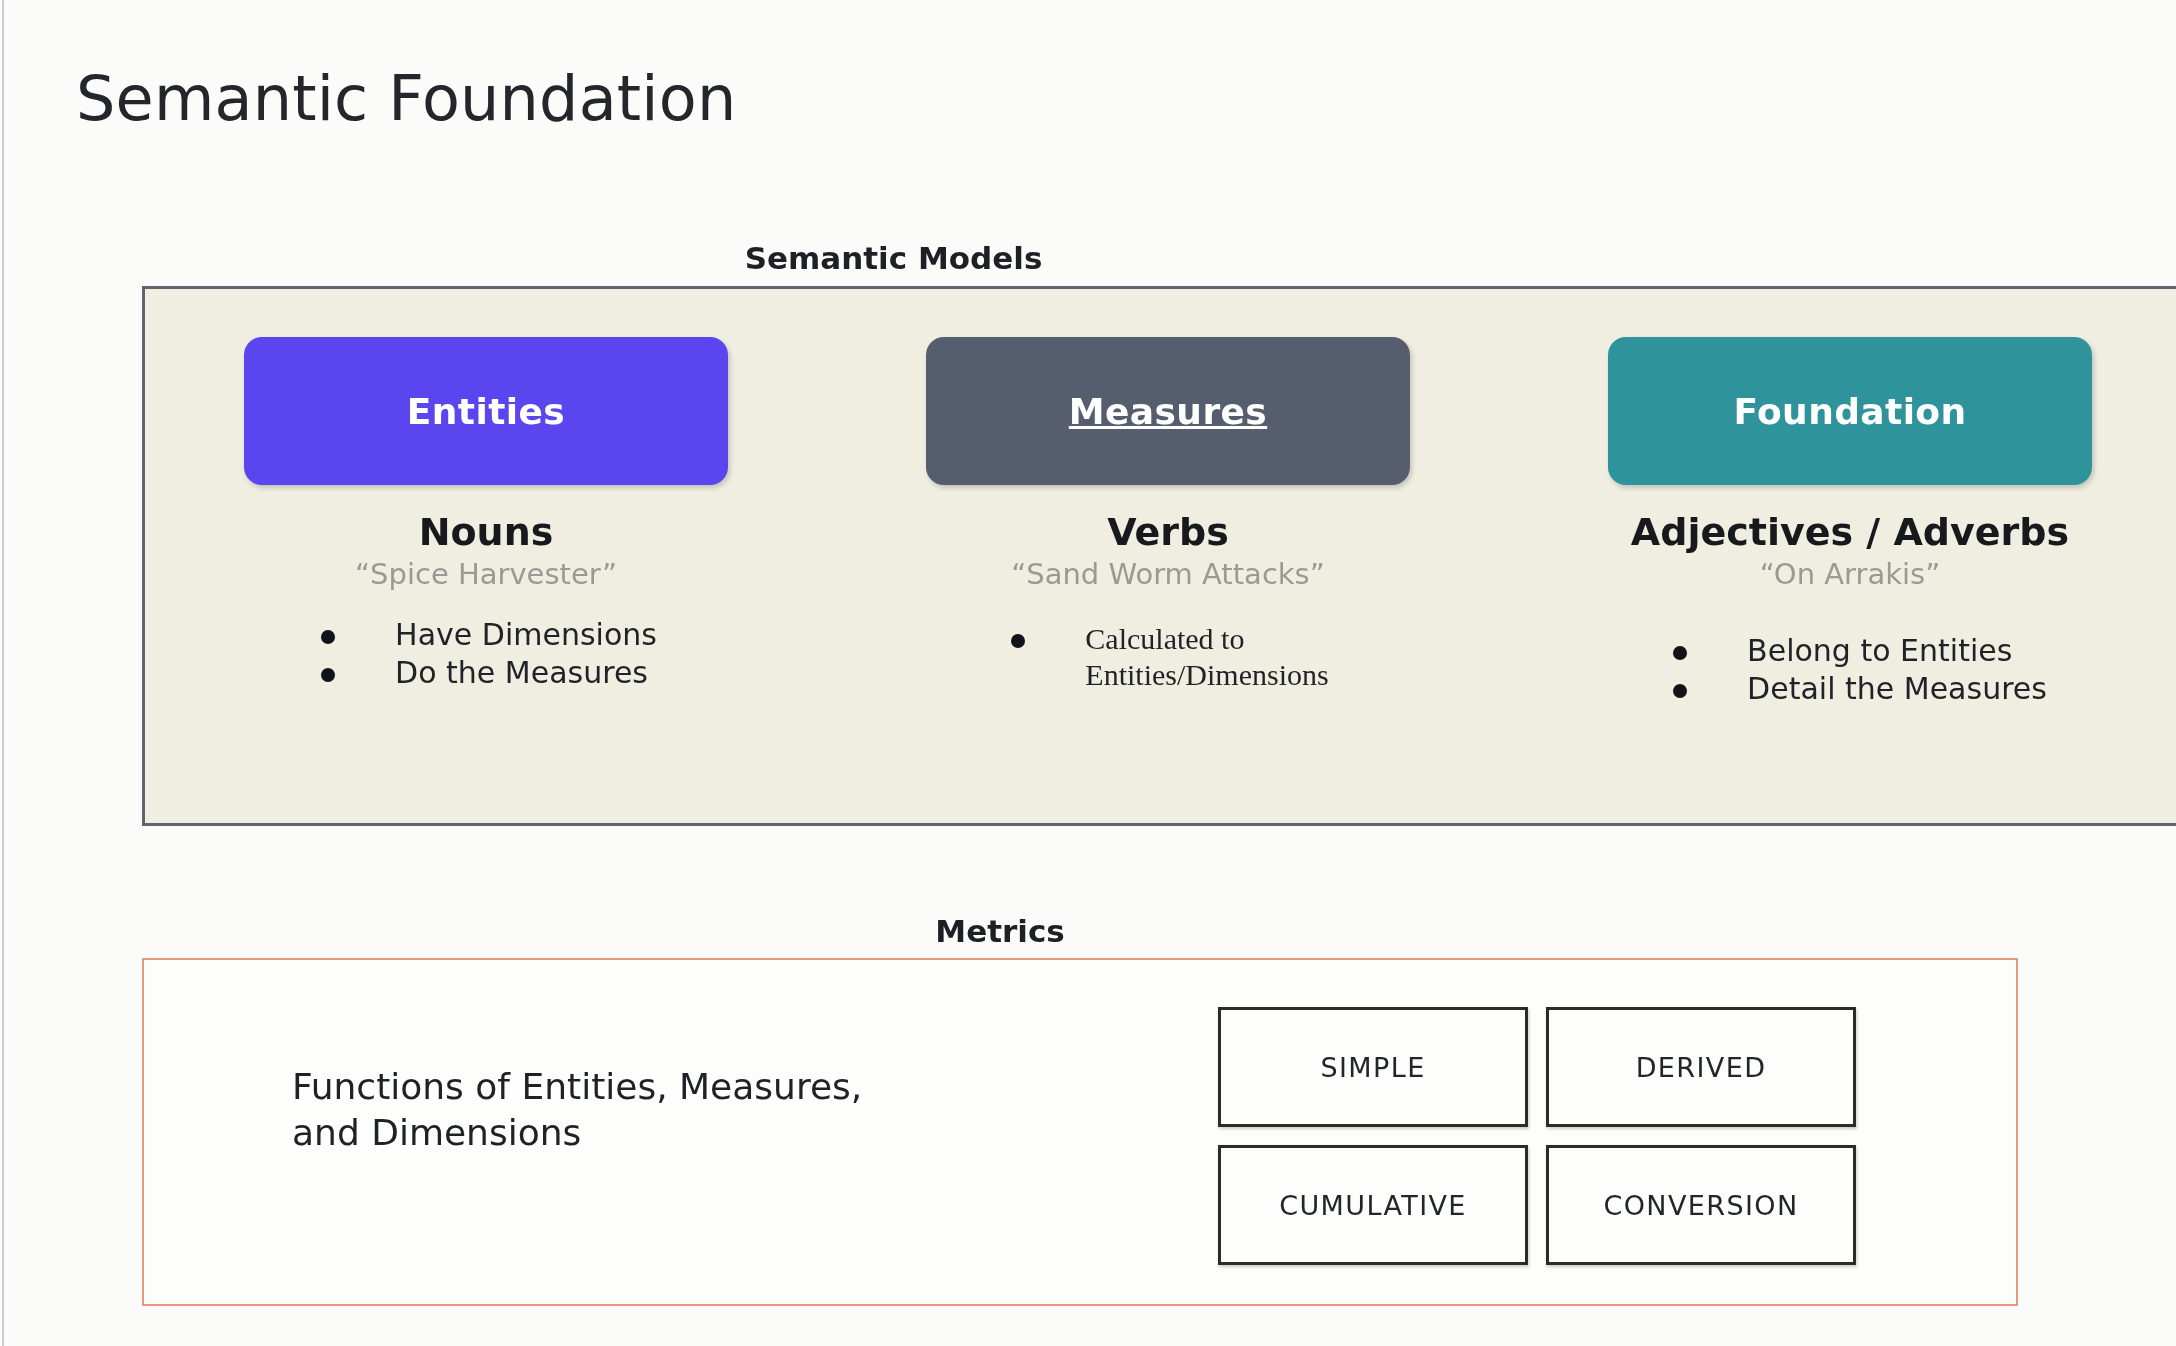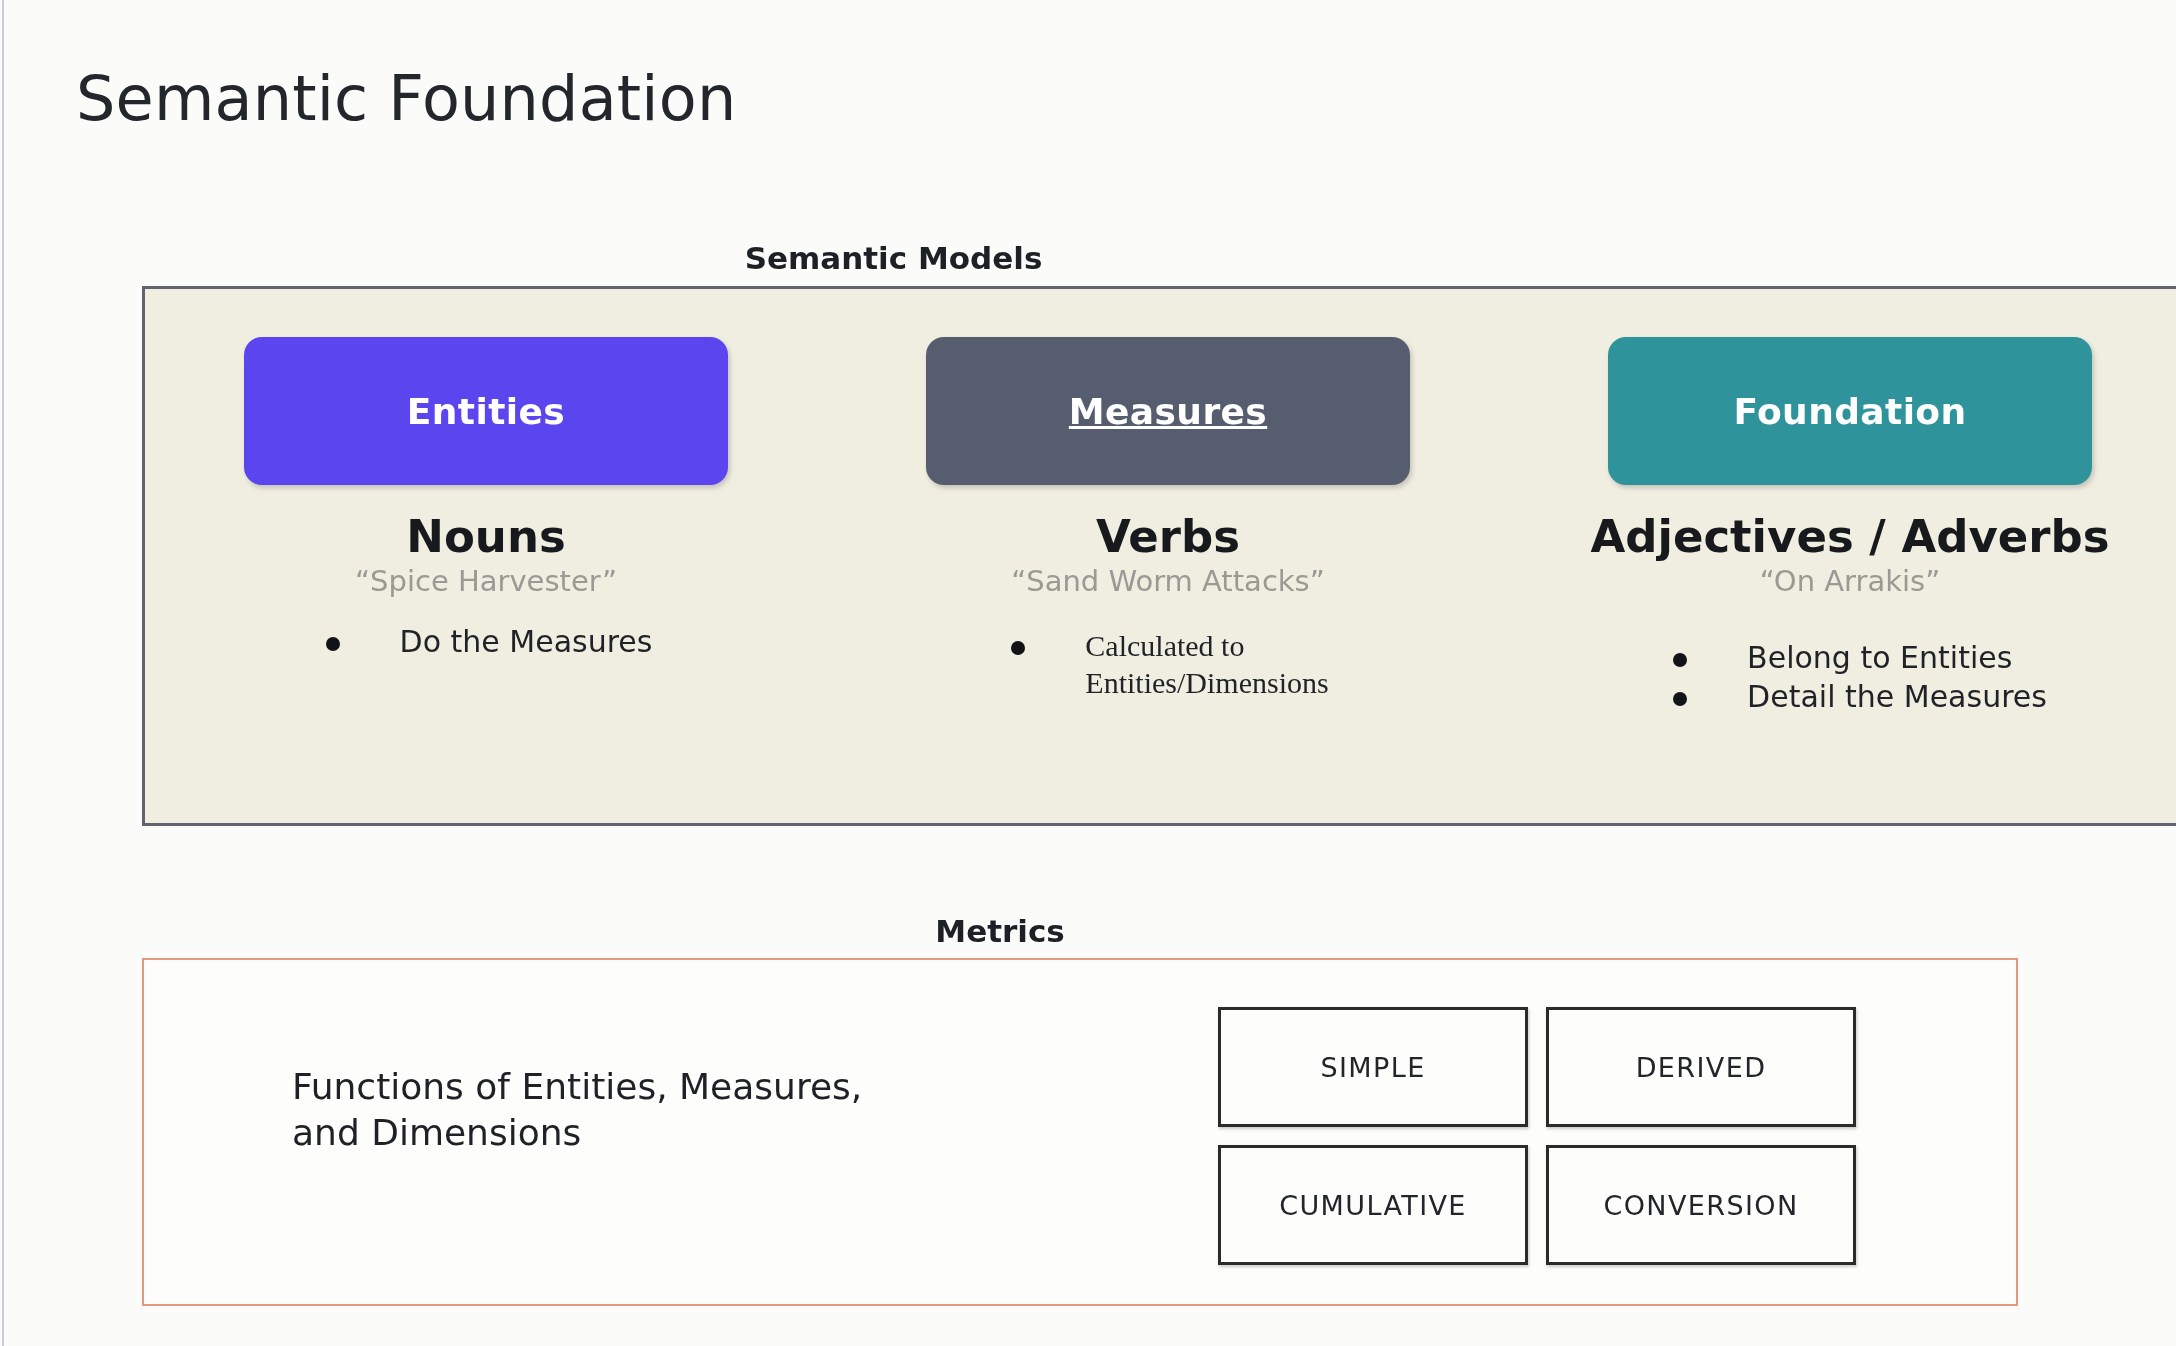--- a/index.html
+++ b/index.html
@@ -98,21 +98,21 @@
     letter-spacing: 0.4px;
     box-shadow: 2px 3px 5px rgba(0,0,0,0.18);
     box-sizing: border-box;
   }
   .pill.entities   { background: #5b45ef; }
   .pill.measures   { background: #555d6e; text-decoration: underline; }
   .pill.dimensions { background: #2f939c; }
 
   .col-heading {
     margin-top: 28px;
-    font-size: 45px;
+    font-size: 38px;
     font-weight: 700;
     color: #17191d;
     text-align: center;
     white-space: nowrap;
     line-height: 1.05;
   }
   .col-example {
     margin-top: 4px;
     font-size: 29px;
     font-weight: 400;
@@ -206,20 +206,24 @@
 <div class="section-label" id="semantic-models-label"><span>Semantic Models</span></div>
 
 <div class="semantic-panel">
   <div class="columns">
 
     <div class="column c1">
       <div class="pill entities">Entities</div>
       <div class="col-heading">Nouns</div>
       <div class="col-example">“Spice Harvester”</div>
       <ul class="bullets">
+        <li>
+          <span class="dot"></span>
+          <span class="btext">Have Dimensions</span>
+        </li>
         <li>
           <span class="dot"></span>
           <span class="btext">Do the Measures</span>
         </li>
       </ul>
     </div>
 
     <div class="column c2">
       <div class="pill measures">Measures</div>
       <div class="col-heading">Verbs</div>

